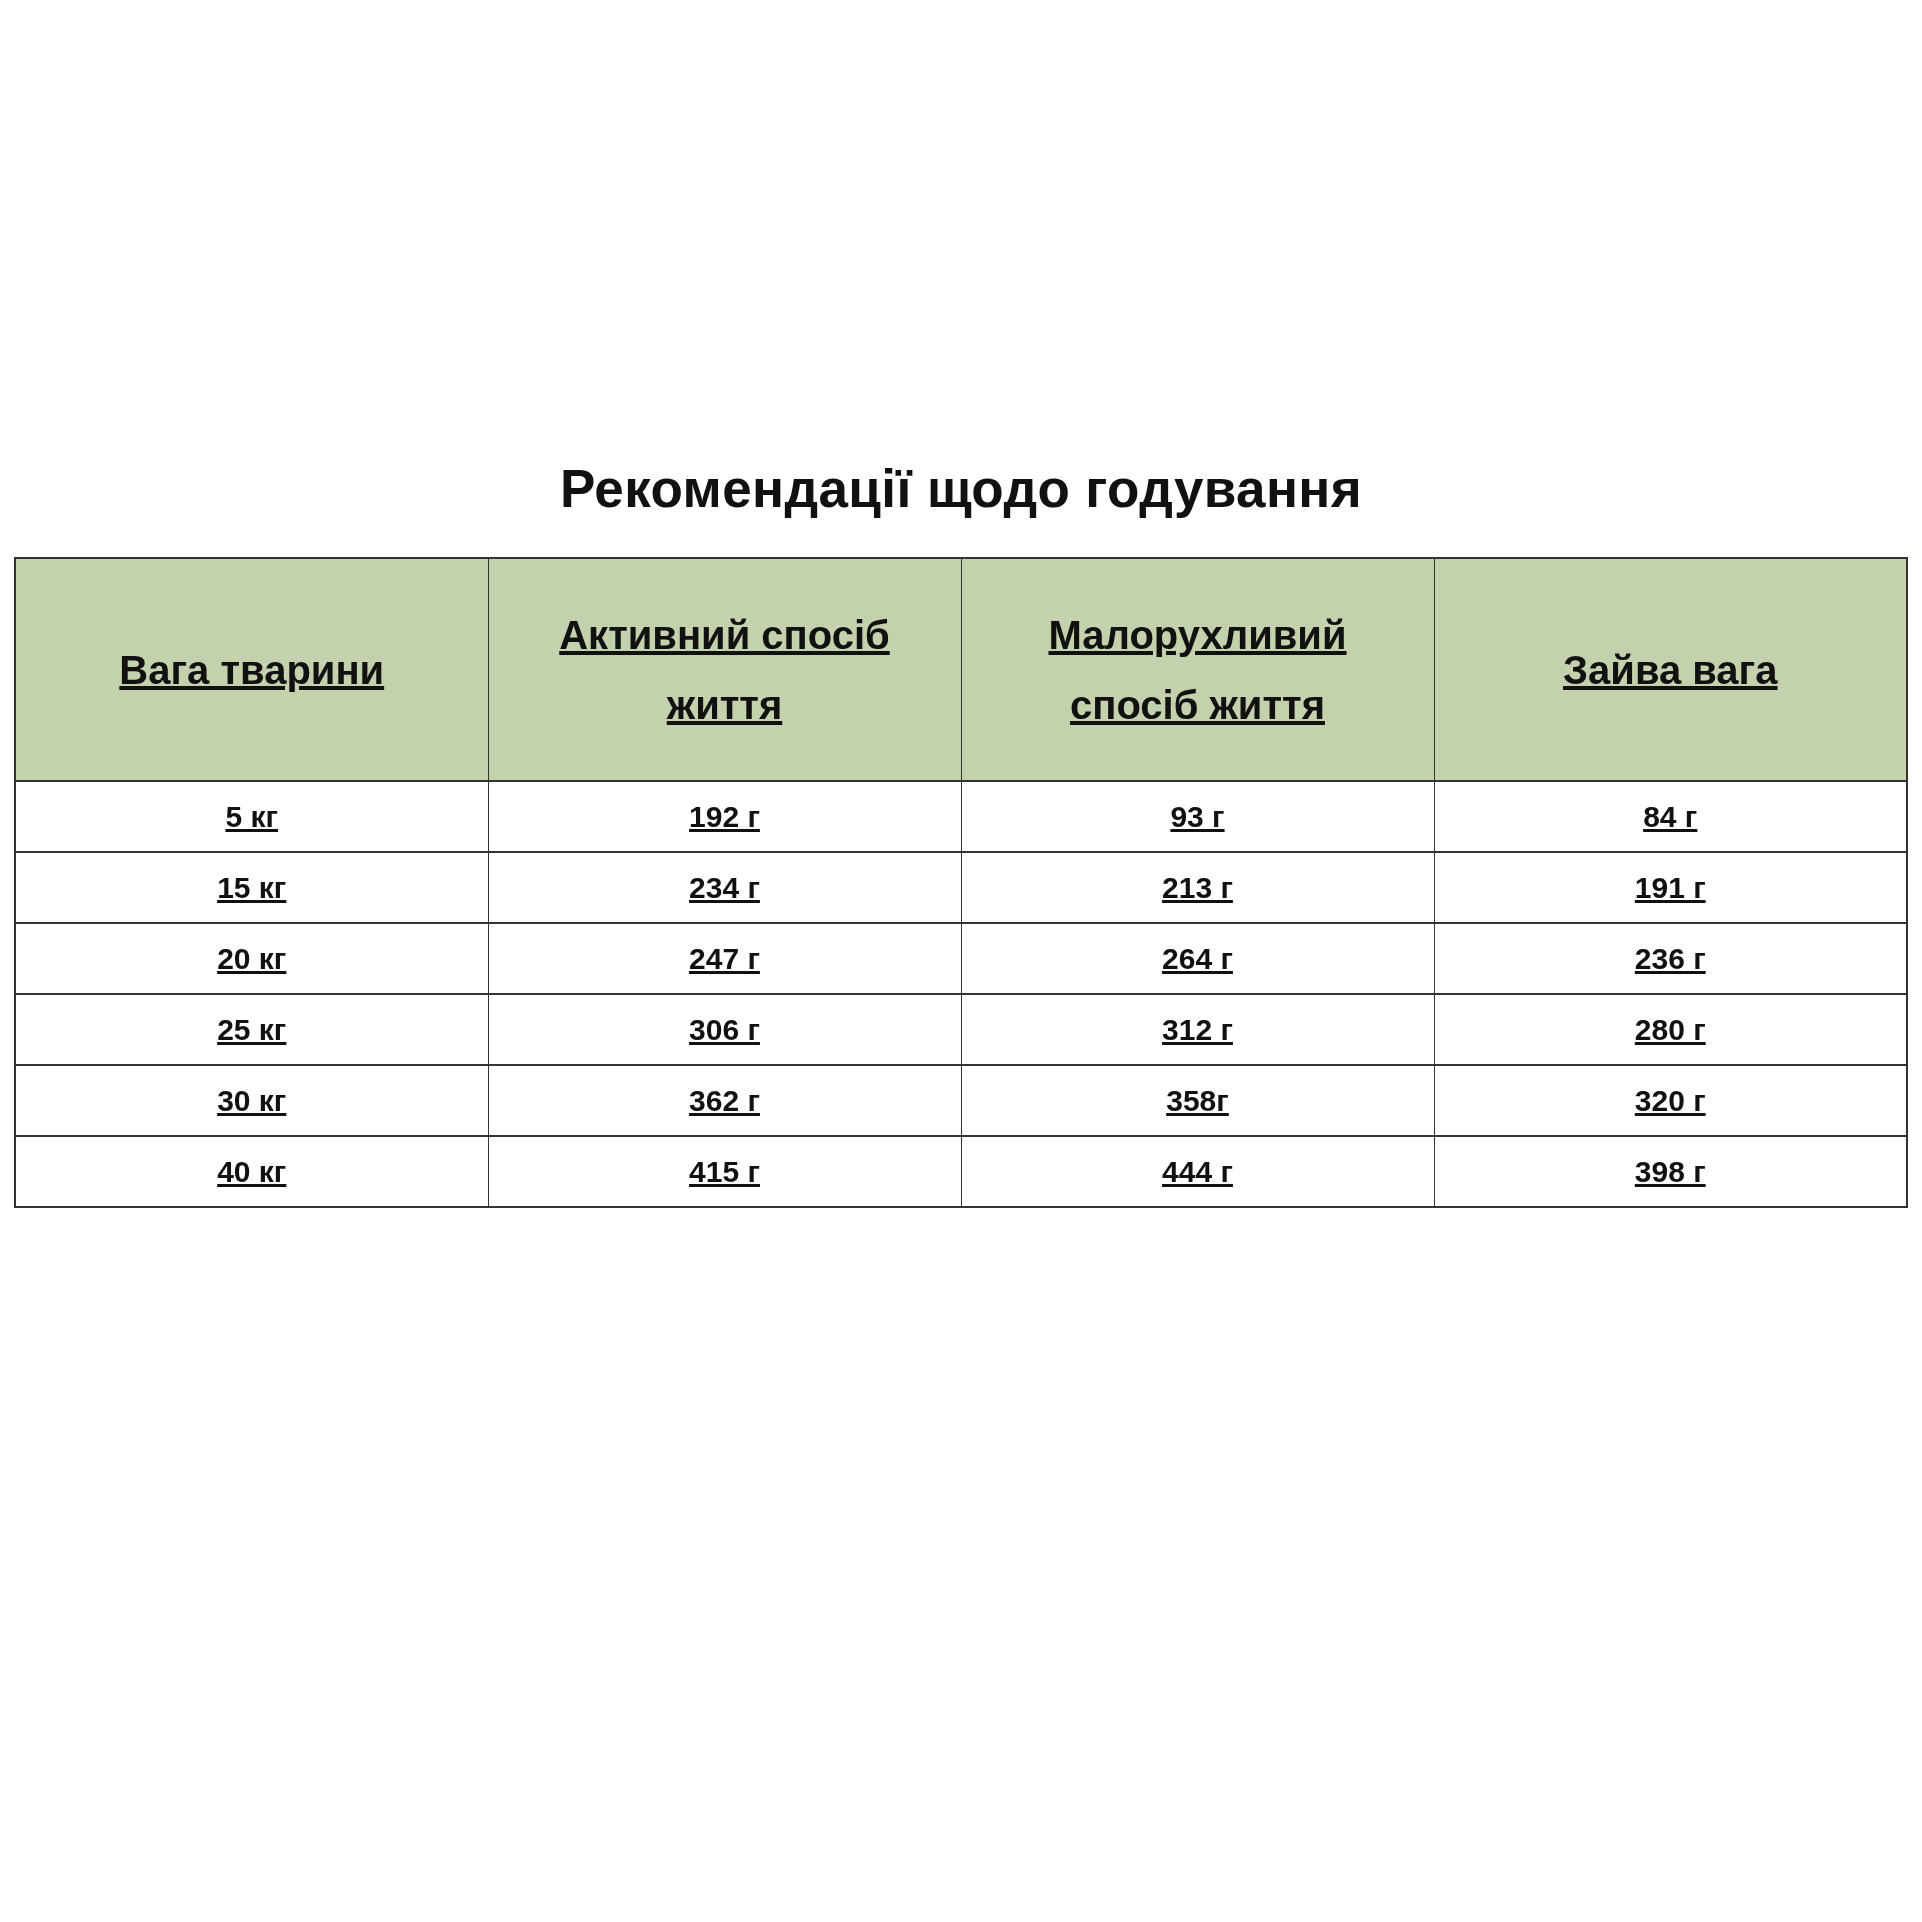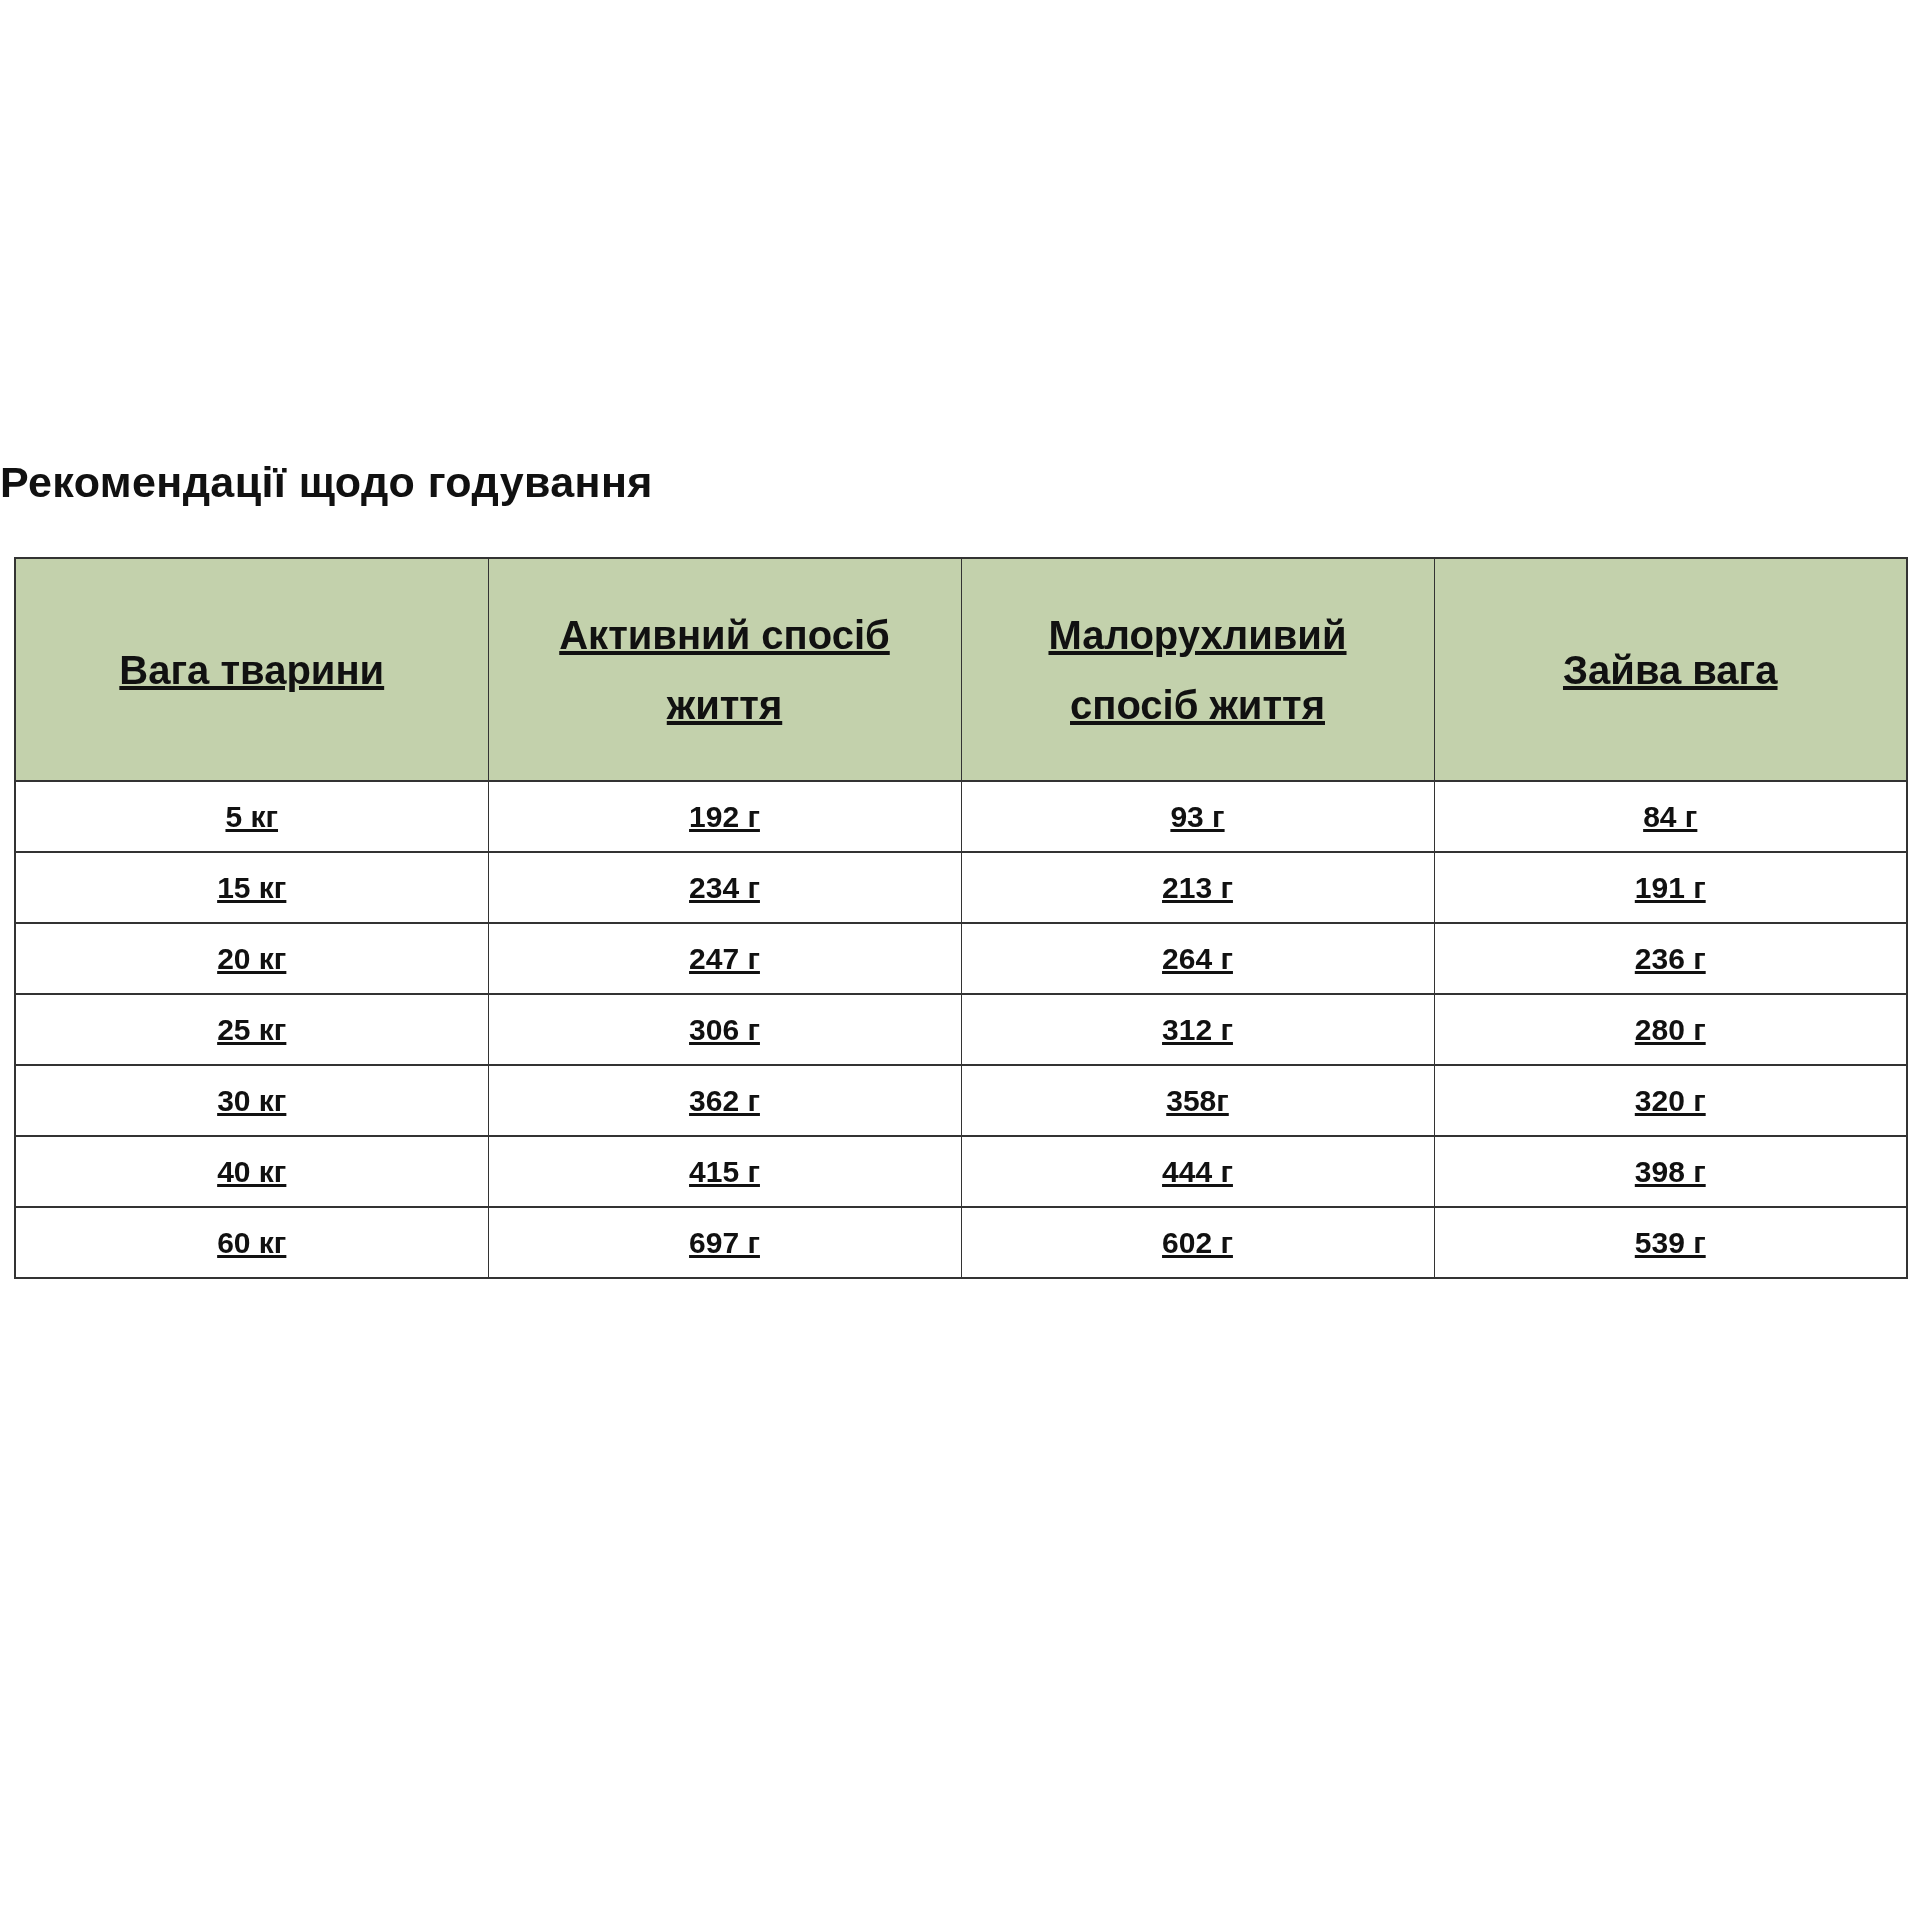--- a/index.html
+++ b/index.html
@@ -20,21 +20,22 @@
   .page {
     position: absolute;
     inset: 0;
     background: var(--page-bg);
   }
   .title {
     position: absolute;
     top: 458px;
     left: 0;
     width: 100%;
-    font-size: 43px;
+    text-align: center;
+    font-size: 53px;
     font-weight: bold;
     letter-spacing: 0.4px;
     color: var(--text-color);
   }
   table.feeding {
     position: absolute;
     top: 557px;
     left: 14px;
     width: 1894px;
     border-collapse: collapse;
@@ -120,23 +121,17 @@
         <td>362 г</td>
         <td>358г</td>
         <td>320 г</td>
       </tr>
       <tr>
         <td>40 кг</td>
         <td>415 г</td>
         <td>444 г</td>
         <td>398 г</td>
       </tr>
-      <tr>
-        <td>60 кг</td>
-        <td>697 г</td>
-        <td>602 г</td>
-        <td>539 г</td>
-      </tr>
     </tbody>
   </table>
 
 </div>
 
 
 </body></html>

